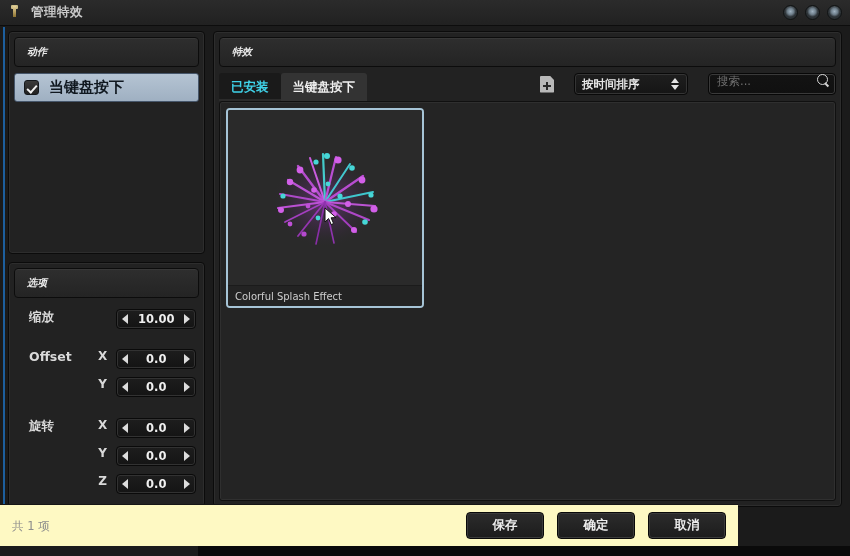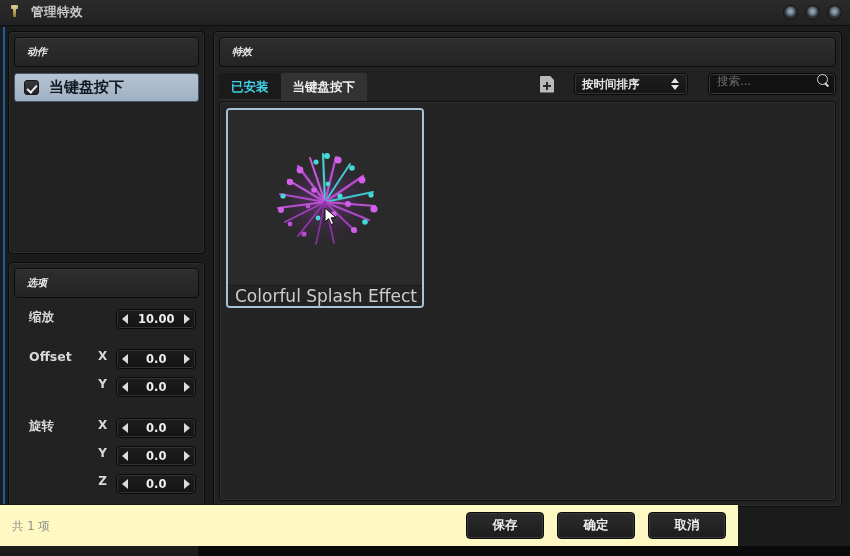--- a/index.html
+++ b/index.html
@@ -223,21 +223,21 @@
     position: absolute; left: 0; top: 0; right: 0; height: 175px;
     background: #2a2a2a;
   }
   .card-caption {
     position: absolute; left: 0; right: 0; bottom: 0; height: 21px;
     background: #232323;
     display: flex; align-items: center;
     border-top: 1px solid #1b1b1b;
   }
   .card-caption span {
-    margin-left: 7px; font-size: 17px; color: #cdcdcd;
+    margin-left: 7px; font-size: 10px; color: #cdcdcd;
   }
   .cursor { position: absolute; left: 96px; top: 97px; }
 
   
   .footer {
     position: absolute; left: 0; bottom: 10px; width: 738px; height: 42px;
     background: #fef9c3;
     border-top: 1px solid #161616;
   }
   .count {

